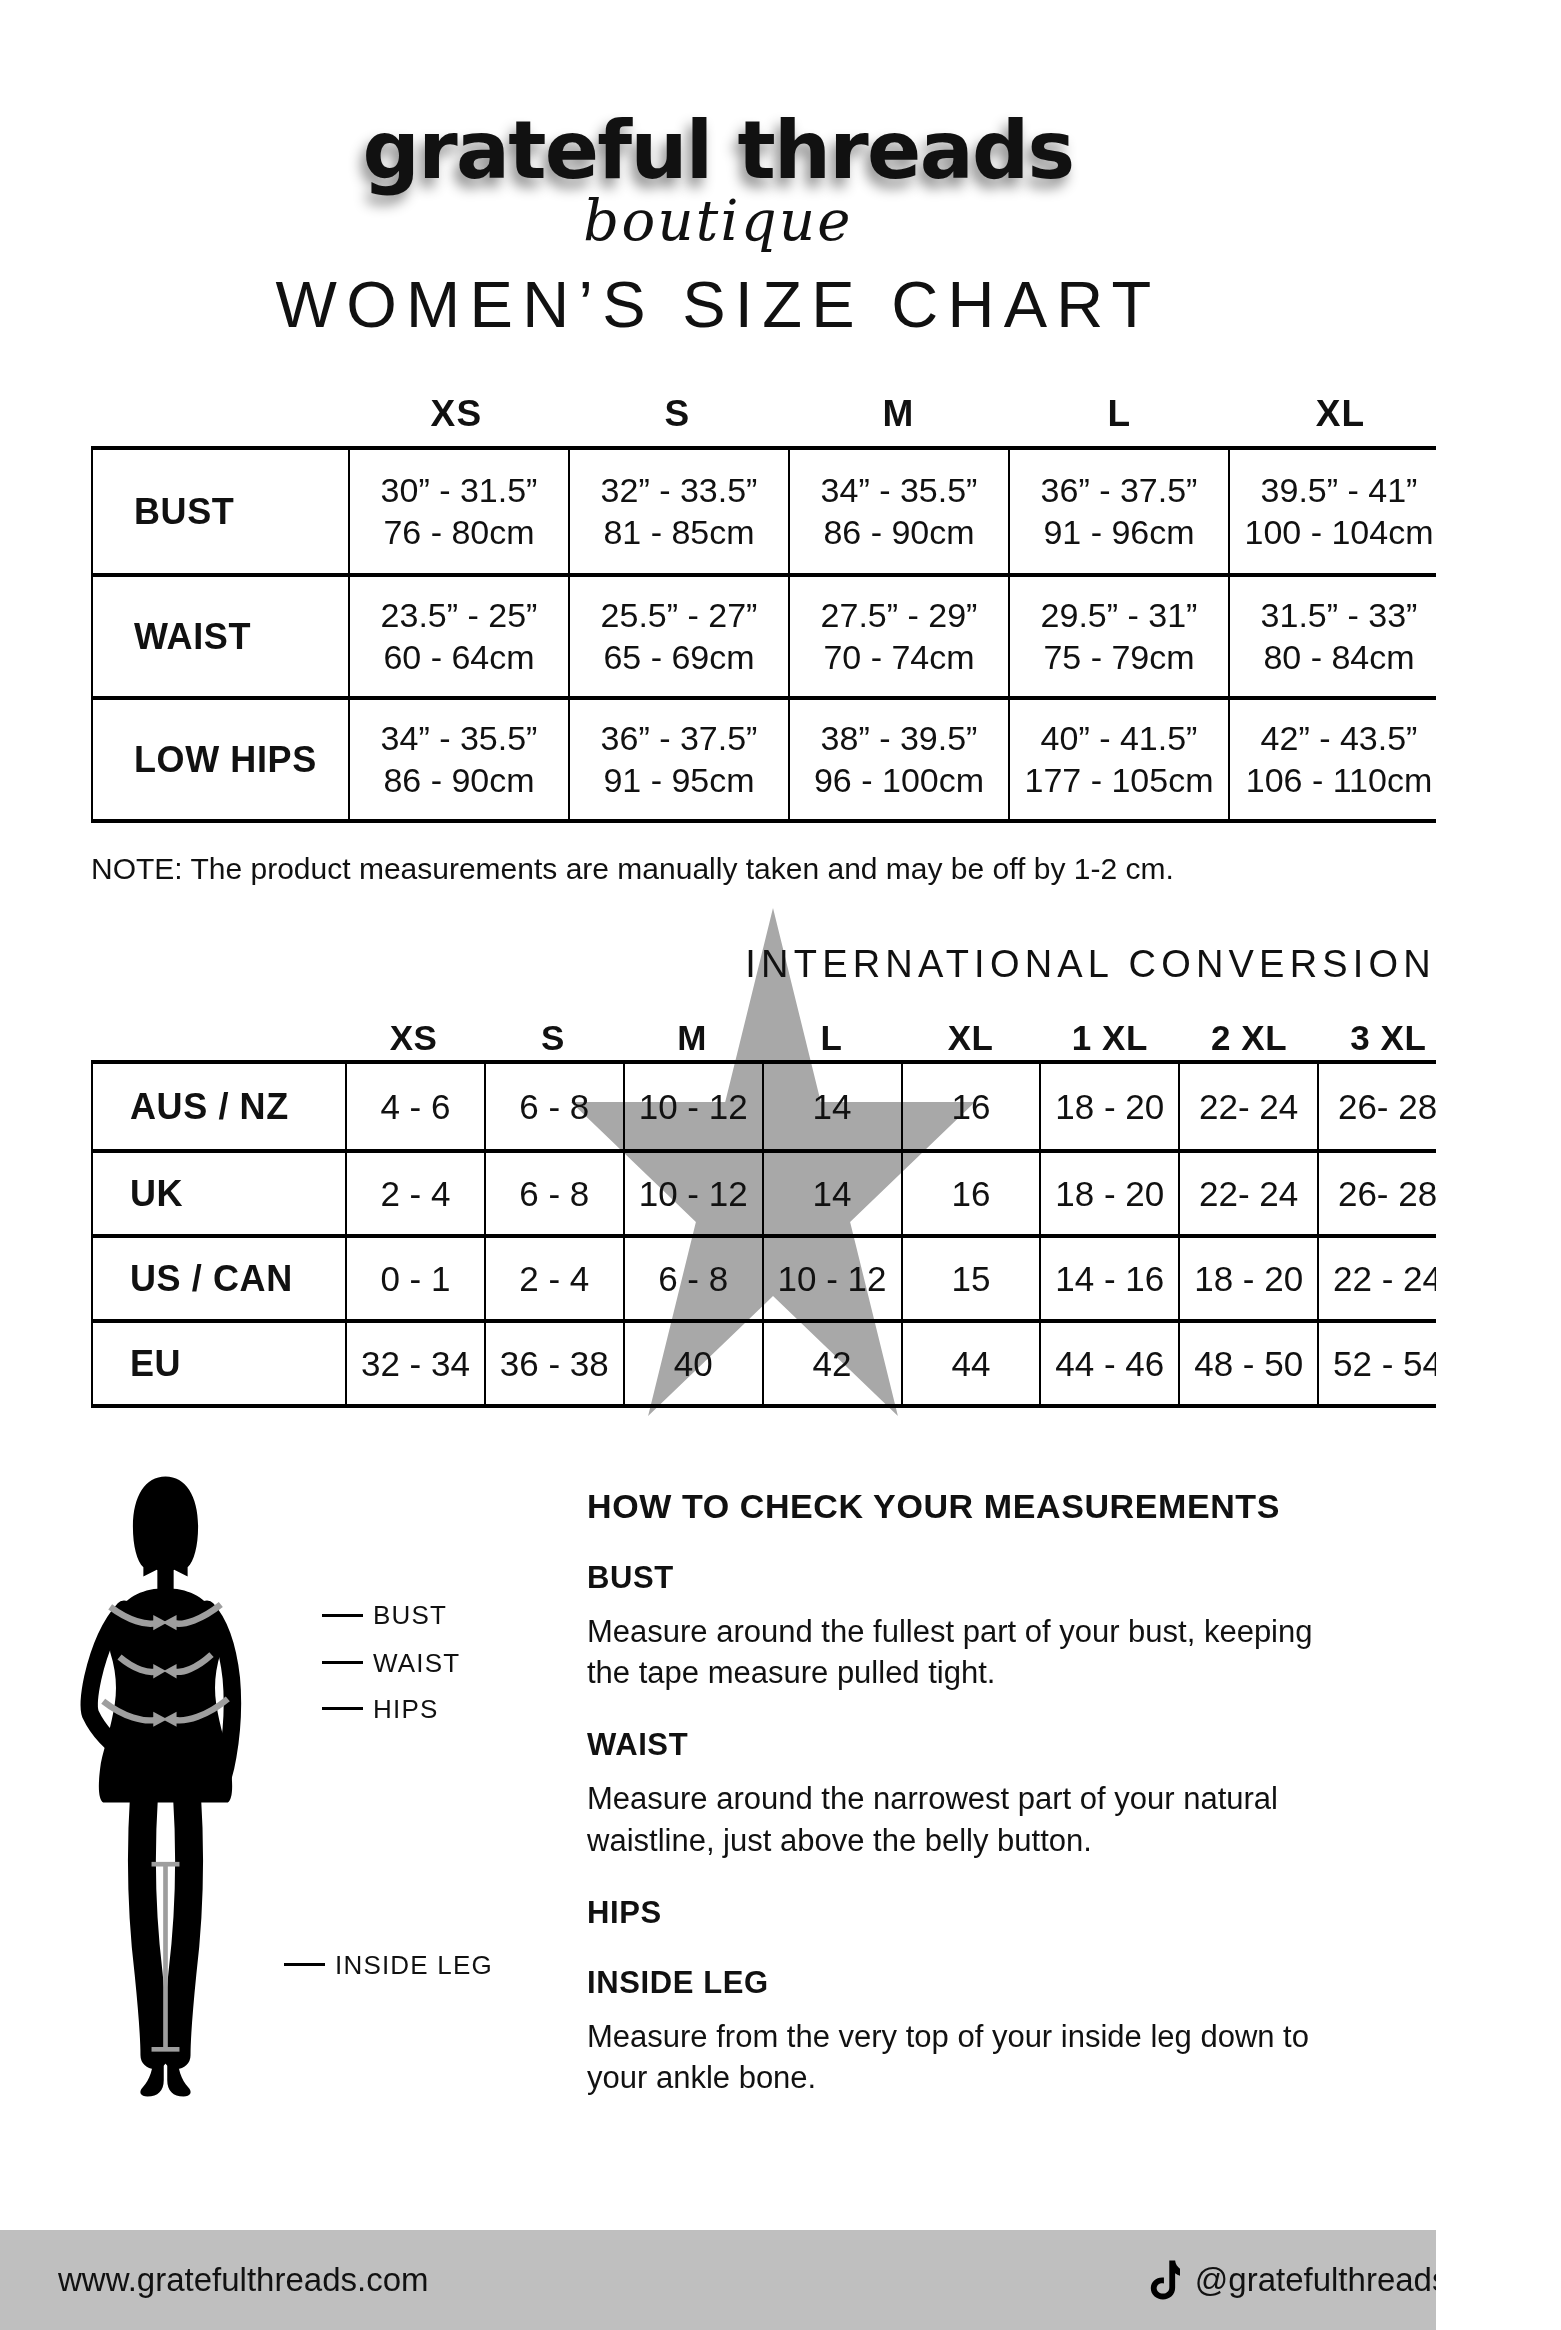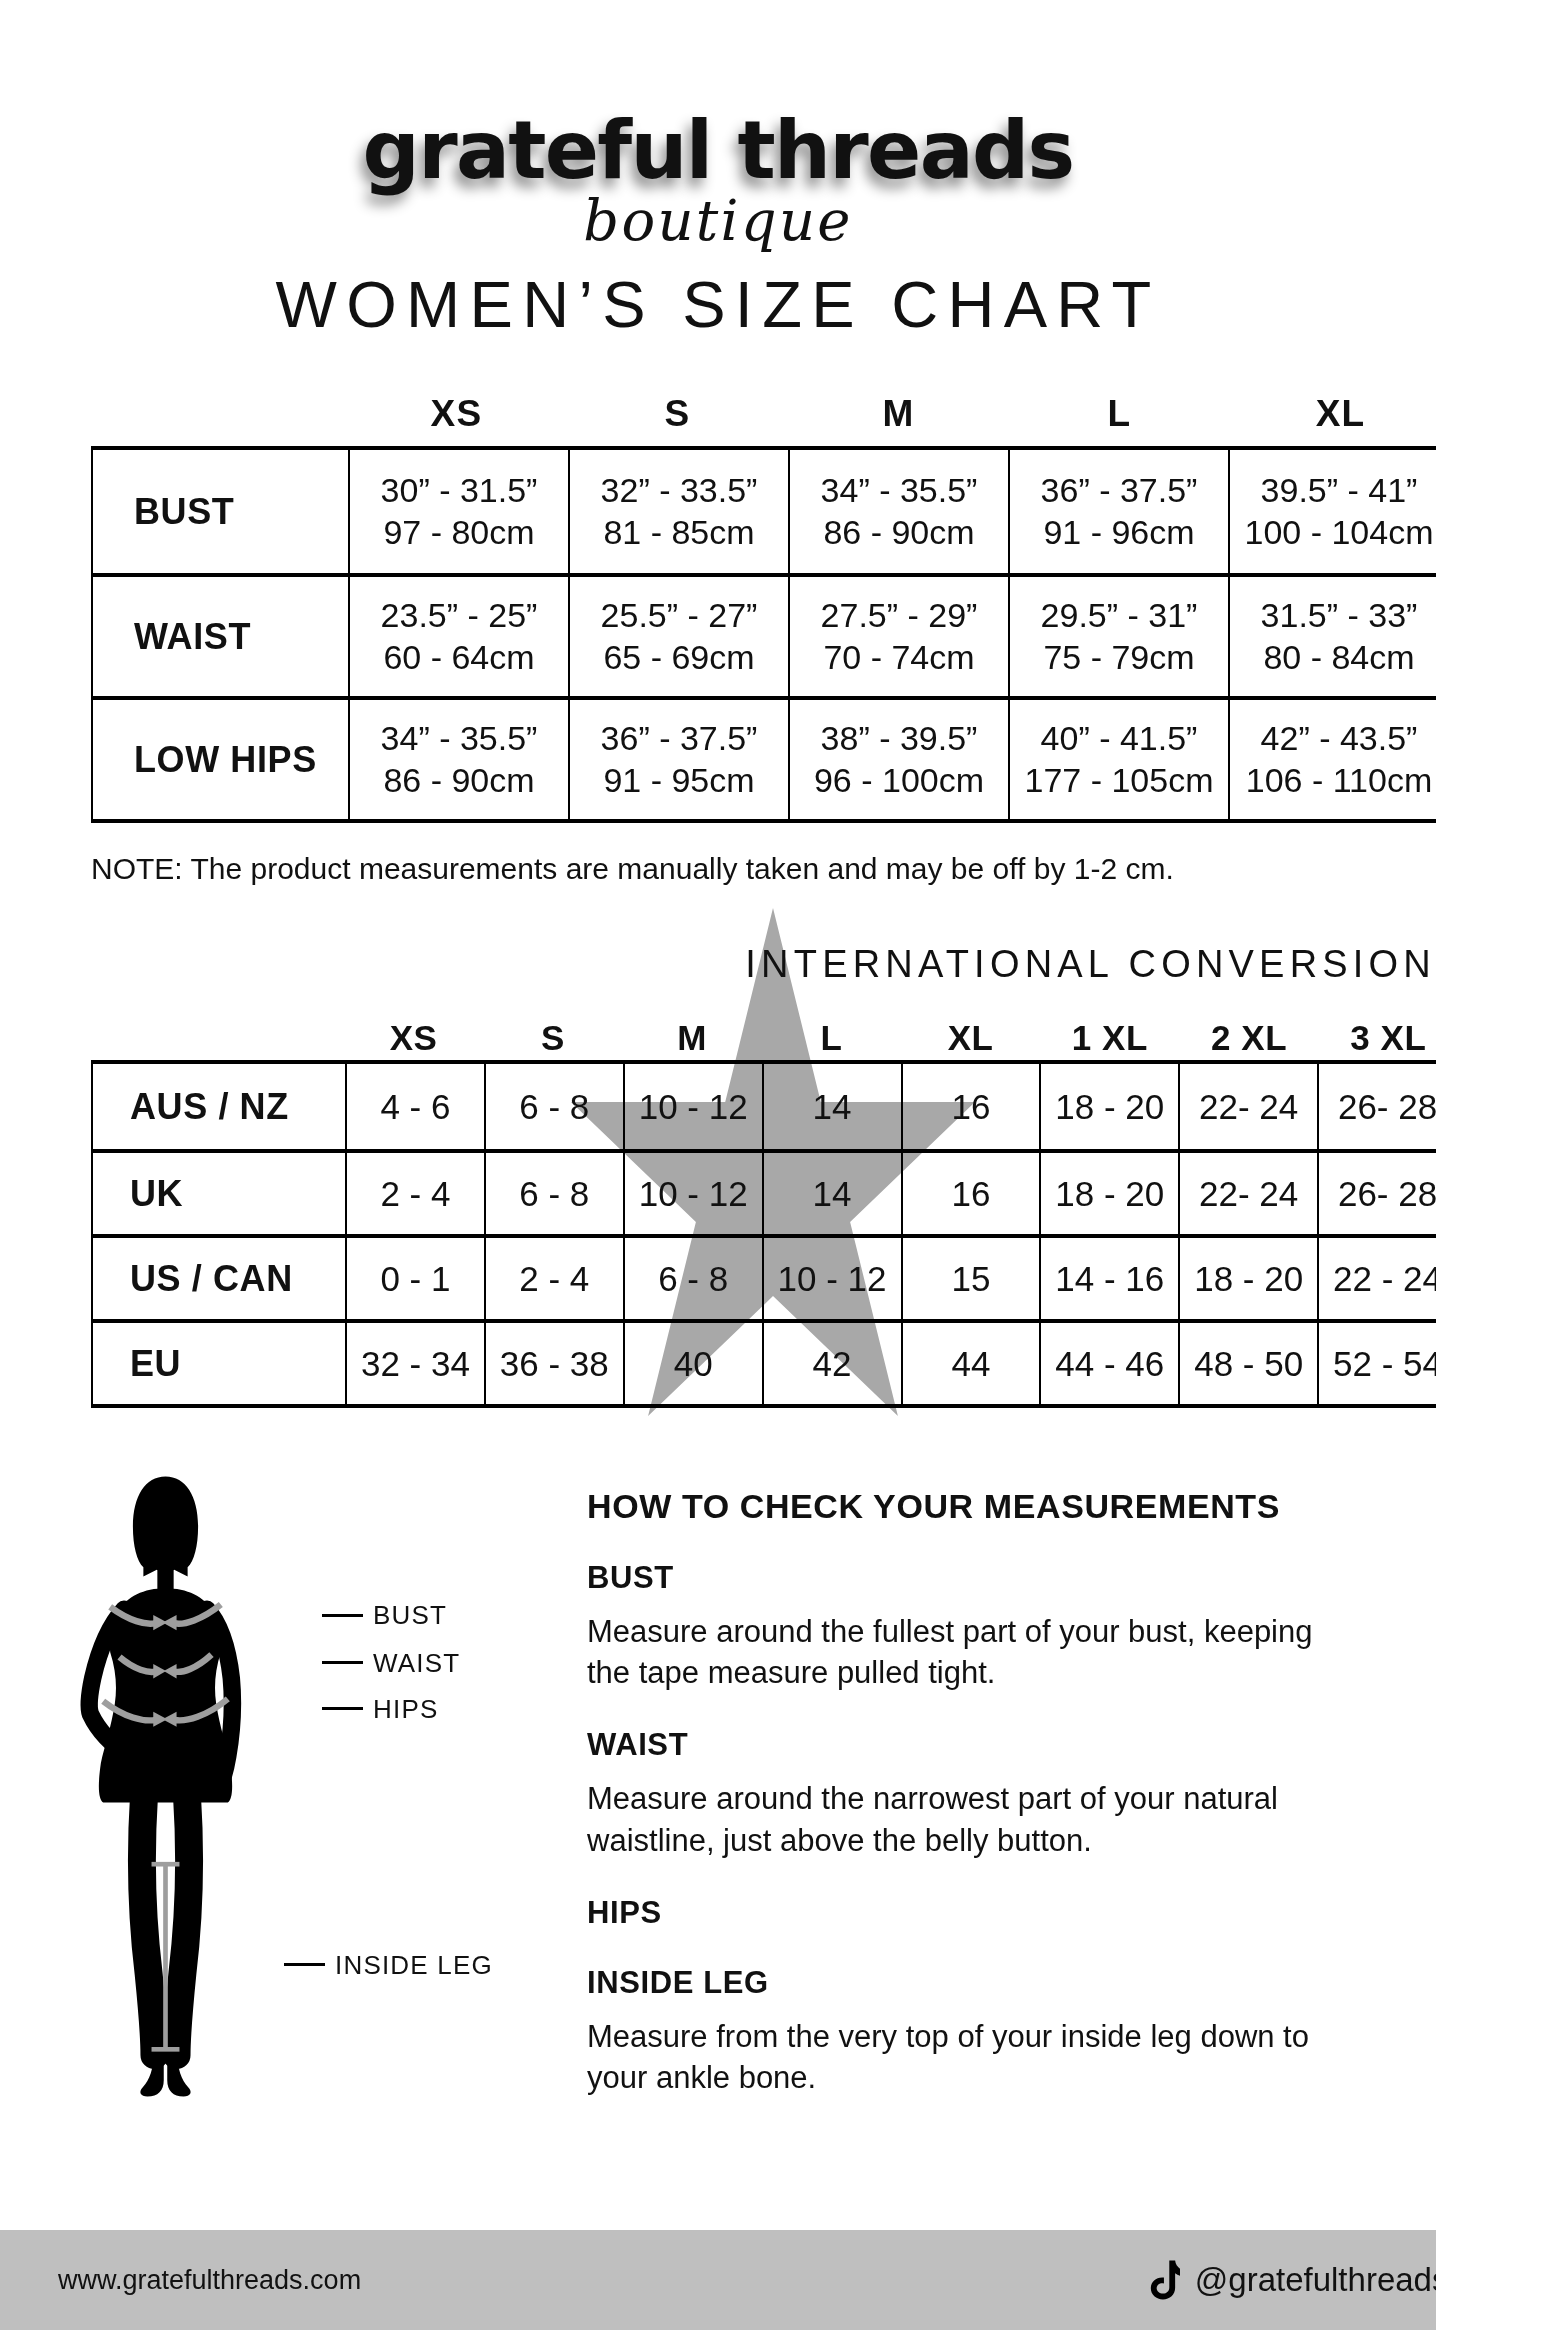--- a/index.html
+++ b/index.html
@@ -49,21 +49,21 @@
 
   
   .howto{position:absolute; left:587px; top:1487px; width:897px;}
   .howto h2{font-size:34px; font-weight:600; letter-spacing:0.6px; margin-bottom:20px;}
   .howto h3{font-size:31px; font-weight:700; letter-spacing:0.6px; margin-top:34px;}
   .howto p{font-size:31px; font-weight:400; margin-top:15px; line-height:1.33; white-space:pre-line;}
 
   
   .footer{position:absolute; left:0; bottom:0; width:1561px; height:100px; background:var(--footer-bg);
           display:flex; align-items:center; justify-content:space-between; padding:0 41px 0 58px;}
-  .footer .site{font-size:27px;}
+  .footer .site{font-size:33px;}
   .social{display:flex; align-items:center; gap:15px;}
   .social .handle{font-size:33px;}
   .tiktok{width:36px; height:42px;}
 </style>
 </head>
 <body>
 
 <div class="page">
 
   <div class="logo">grateful threads</div>
@@ -76,21 +76,21 @@
     <span>M</span>
     <span>L</span>
     <span>XL</span>
   </div>
 
   <div class="t1">
     <div class="t1-row">
       <div class="lab">BUST</div>
       <div class="cell">
           <span>30” - 31.5”</span>
-          <span>97 - 80cm</span>
+          <span>76 - 80cm</span>
         </div>
       <div class="cell">
           <span>32” - 33.5”</span>
           <span>81 - 85cm</span>
         </div>
       <div class="cell">
           <span>34” - 35.5”</span>
           <span>86 - 90cm</span>
         </div>
       <div class="cell">

